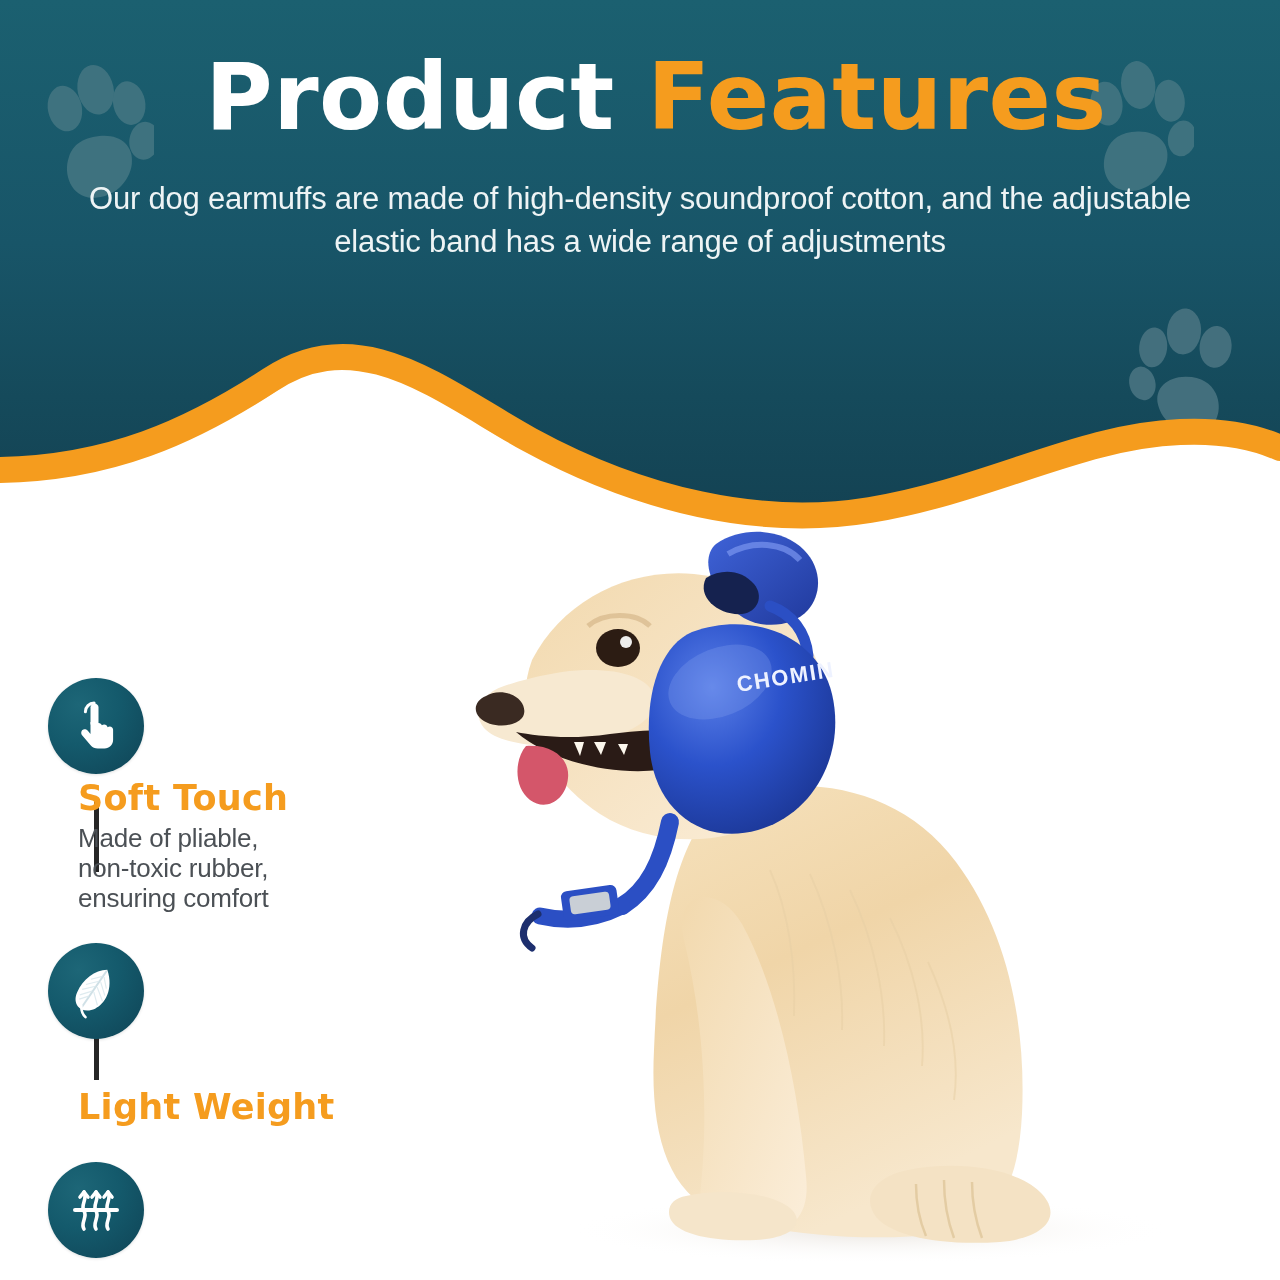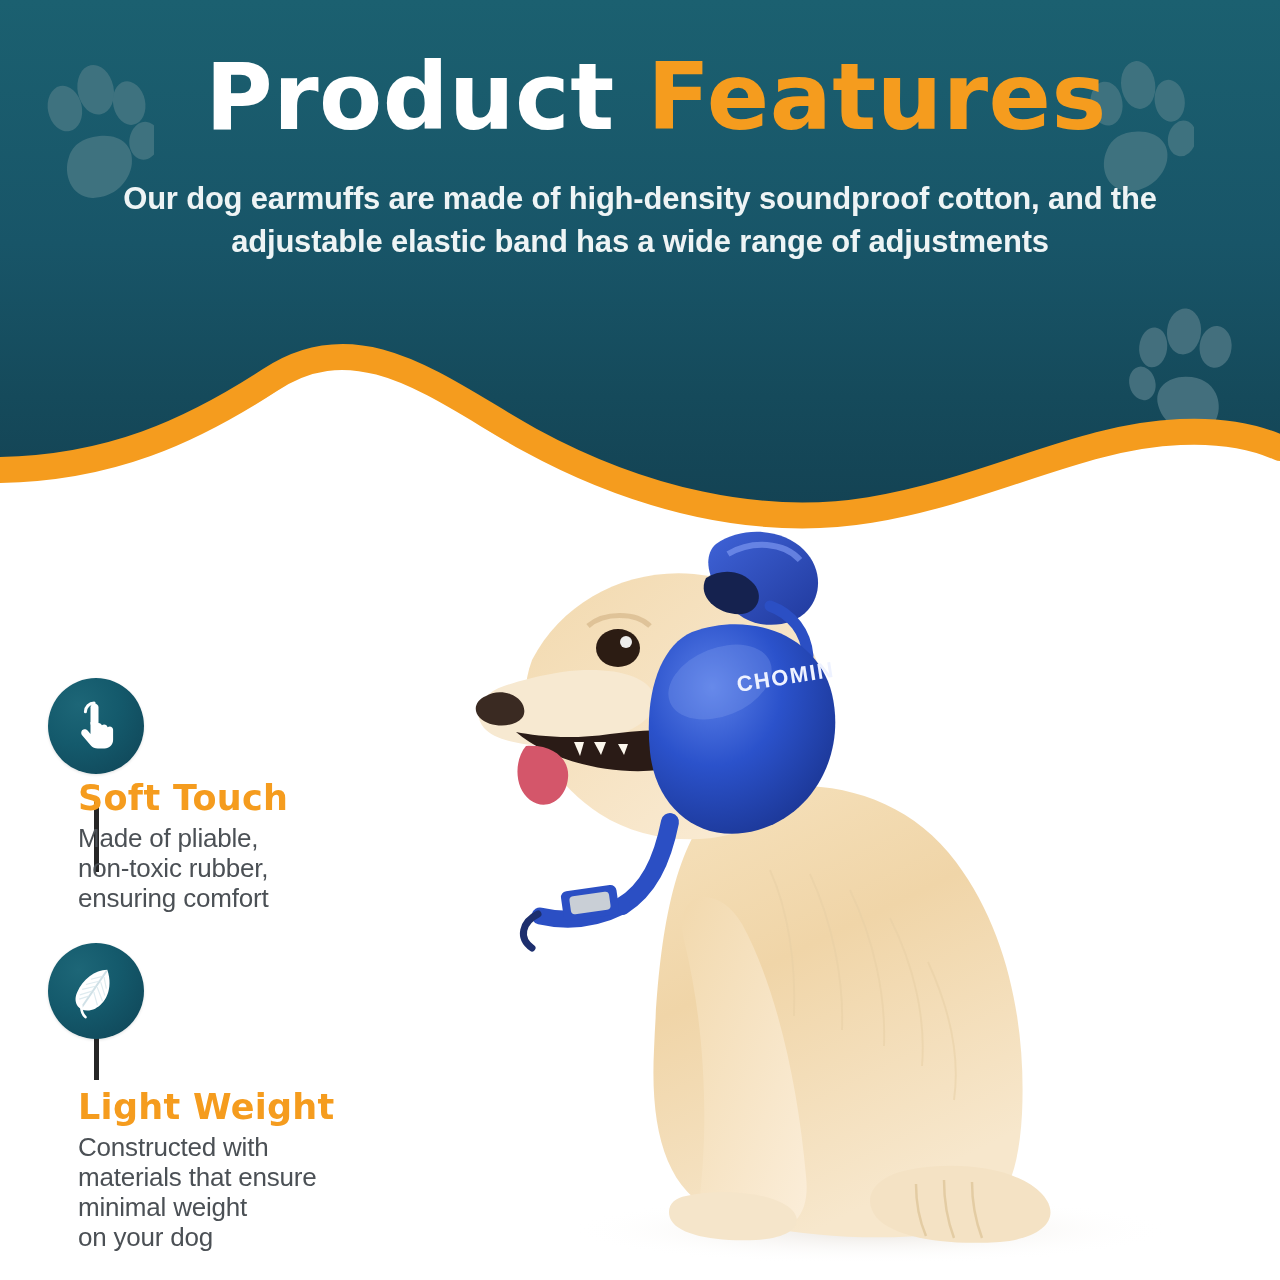--- a/index.html
+++ b/index.html
@@ -66,21 +66,21 @@
   .subtitle {
     position: absolute;
     left: 50%;
     transform: translateX(-50%);
     top: 178px;
     width: 1180px;
     text-align: center;
     color: #eef4f5;
     font-family: "Liberation Sans", sans-serif;
     font-size: 31px;
-    font-weight: 700;
+    font-weight: 400;
     line-height: 1.38;
     letter-spacing: -0.2px;
   }
 
   
   .features {
     position: absolute;
     left: 48px;
     top: 678px;
     width: 520px;
@@ -424,24 +424,20 @@
                 <path d="M27.2 24 L 38.6 34"></path>
                   <path d="M26.6 30 L 36 40"></path>
               </g>
               <path d="M22 48 C 24 52, 27 55, 31 56" stroke="#ffffff" stroke-width="2.6" fill="none" stroke-linecap="round"></path>
             </g>
           </svg>
         </span>
       </div>
       <div class="f-text">
         <div class="f-title">Light Weight</div>
-        <div class="f-desc">Constructed with
-materials that ensure
-minimal weight
-on your dog</div>
       </div>
     </div>
 
     <div class="feature">
       <div class="f-icon">
         <span>
           <svg width="54" height="54" viewBox="0 0 54 54">
             <g stroke="#ffffff" stroke-width="3.6" fill="none" stroke-linecap="round" stroke-linejoin="round">
 
               <path d="M6 27 L 48 27" stroke-width="4"></path>

